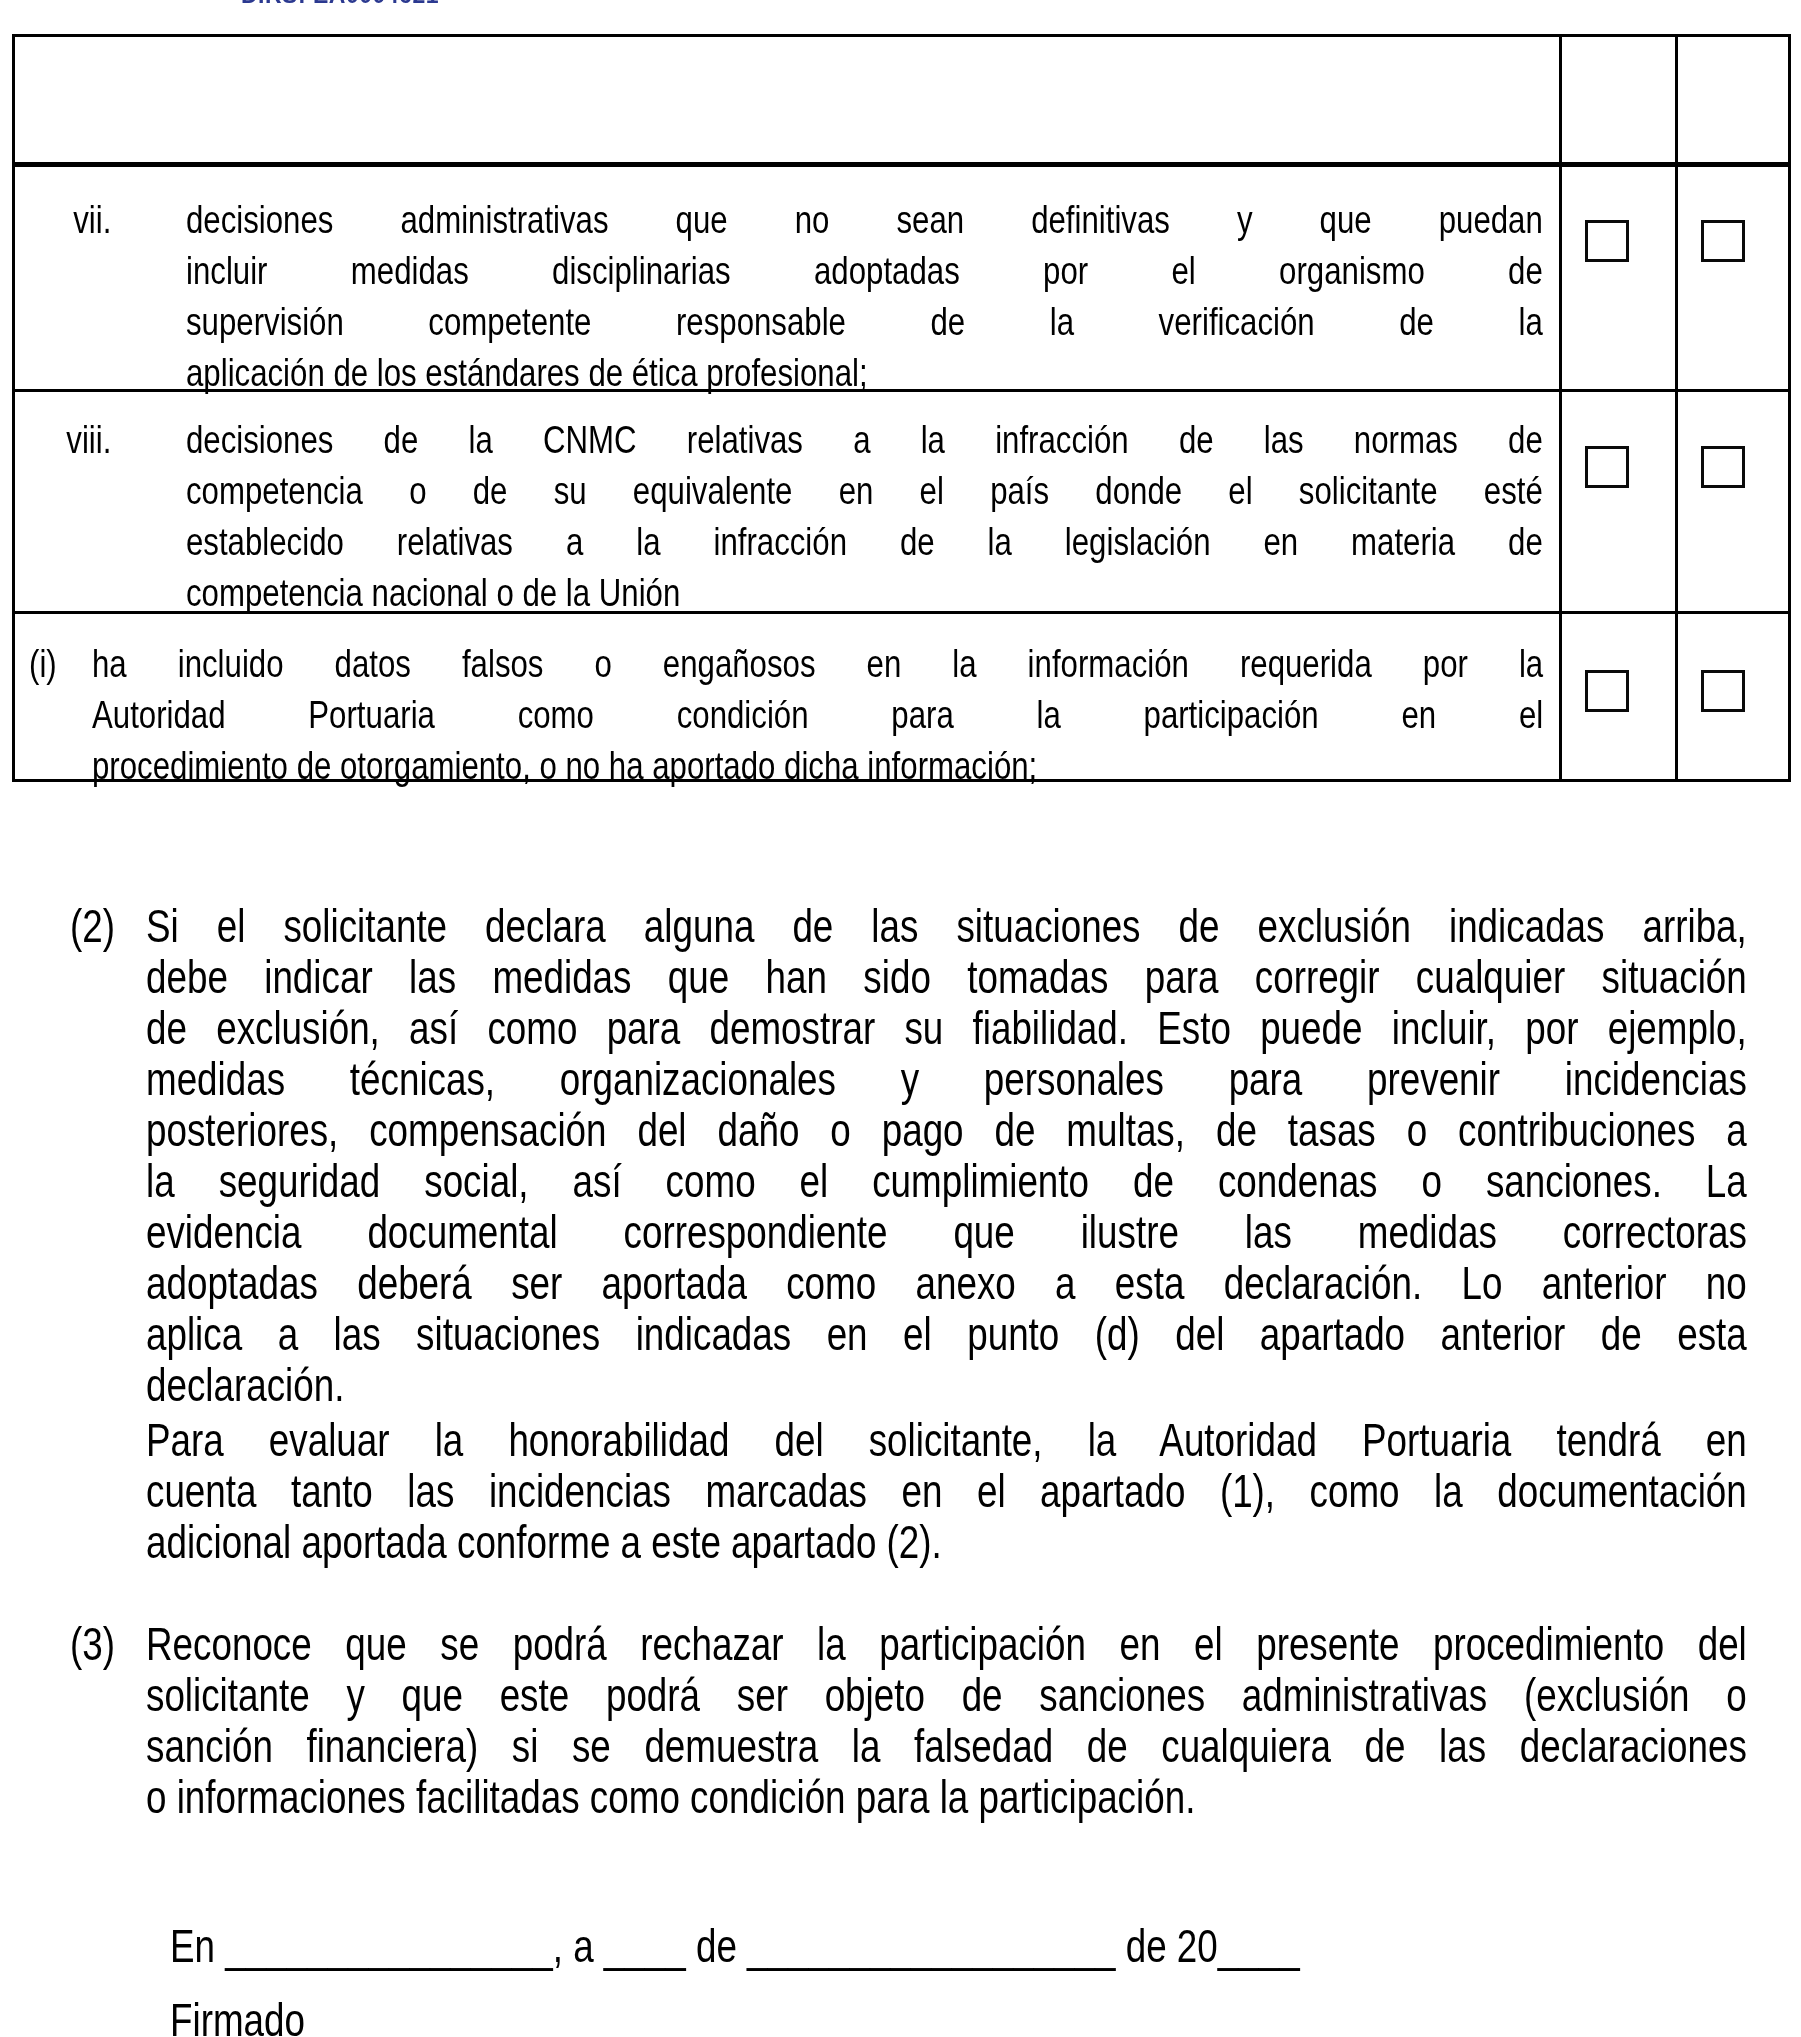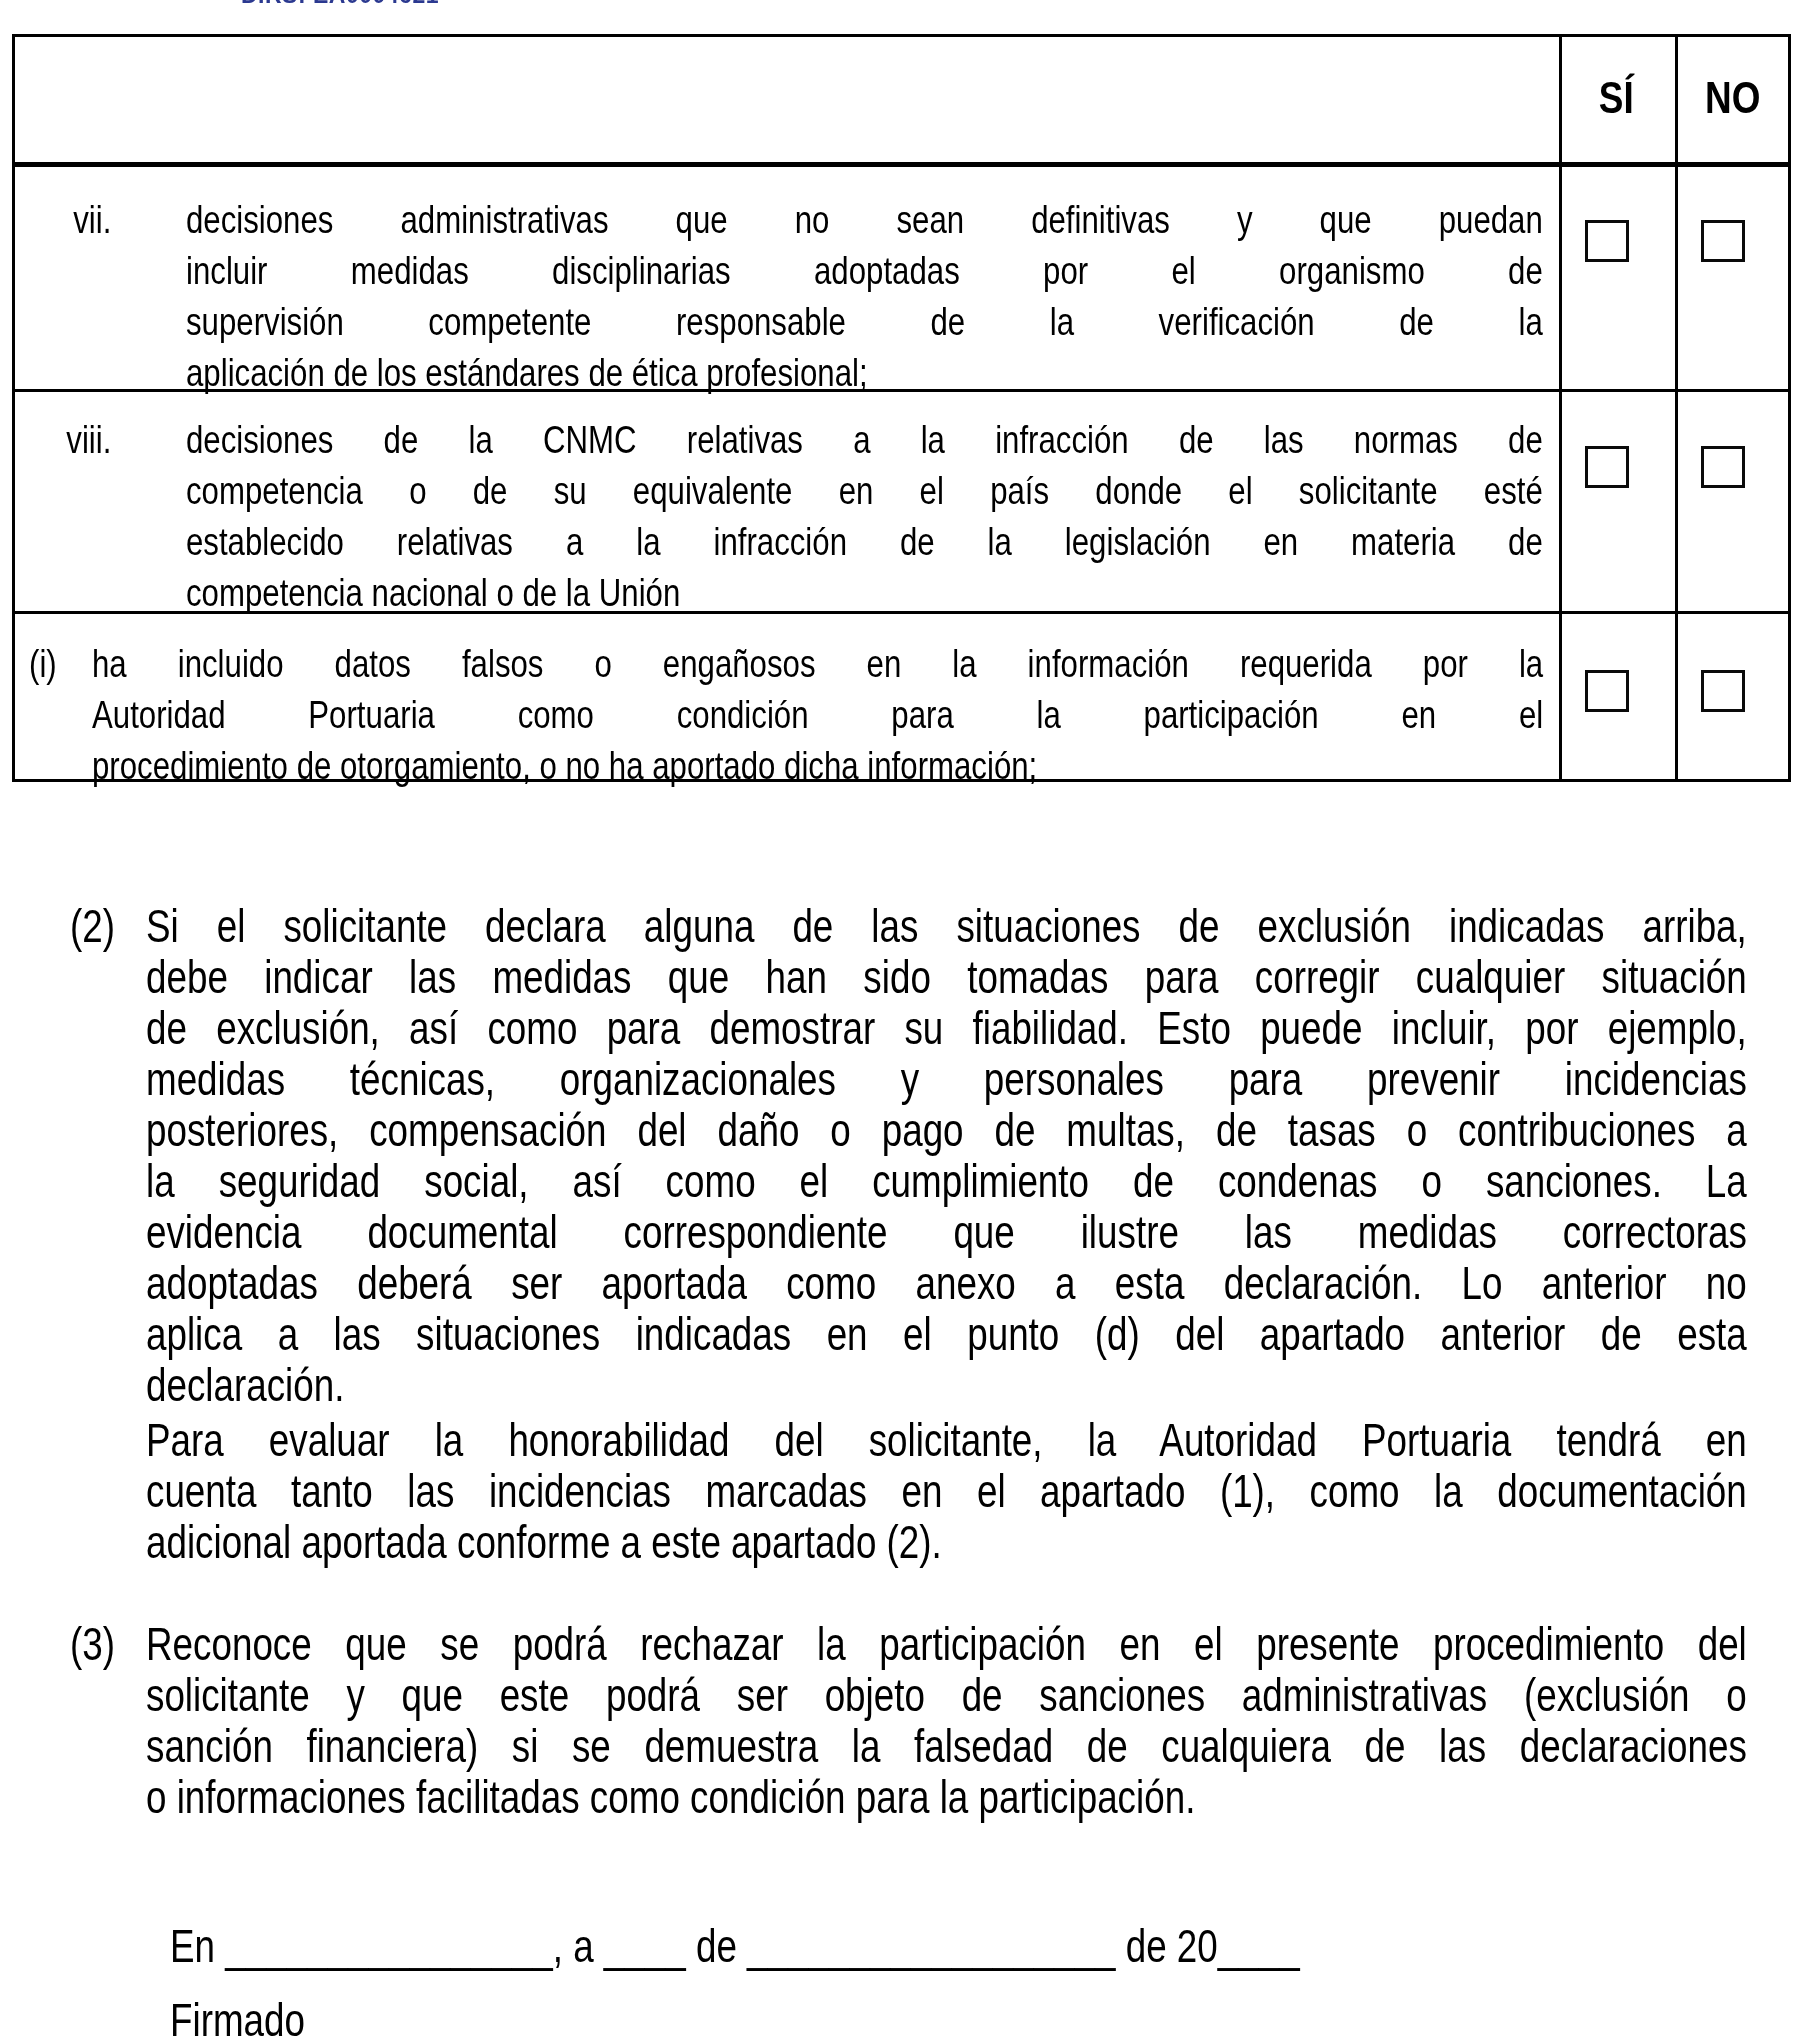--- a/index.html
+++ b/index.html
@@ -45,26 +45,20 @@
 
   <div class="doccode">DIRS: EA0004621</div>
 
   <div class="t-outer"></div>
   <div class="vline" style="left:1559px"></div>
   <div class="vline" style="left:1675px"></div>
   <div class="hline" style="top:162px;height:4.9px"></div>
   <div class="hline" style="top:389px;height:2.9px"></div>
   <div class="hline" style="top:611px;height:2.9px"></div>
 
-  <div class="colhdr" style="left:1559px">
-    <span>SÍ</span>
-  </div>
-  <div class="colhdr" style="left:1675px">
-    <span>NO</span>
-  </div>
 
   <div class="marker ralign tabletxt" style="left:29px;top:194px;width:103px">vii.</div>
   <div class="txt tabletxt wrapblock" style="left:186px;top:194px;width:1696px">
       <div class="tl jl">decisiones administrativas que no sean definitivas y que puedan</div>
       <div class="tl jl">incluir medidas disciplinarias adoptadas por el organismo de</div>
       <div class="tl jl">supervisión competente responsable de la verificación de la</div>
       <div class="tl">aplicación de los estándares de ética profesional;</div>
     </div>
   <div class="cbx" style="left:1585px;top:220px"></div>
   <div class="cbx" style="left:1701px;top:220px"></div>

